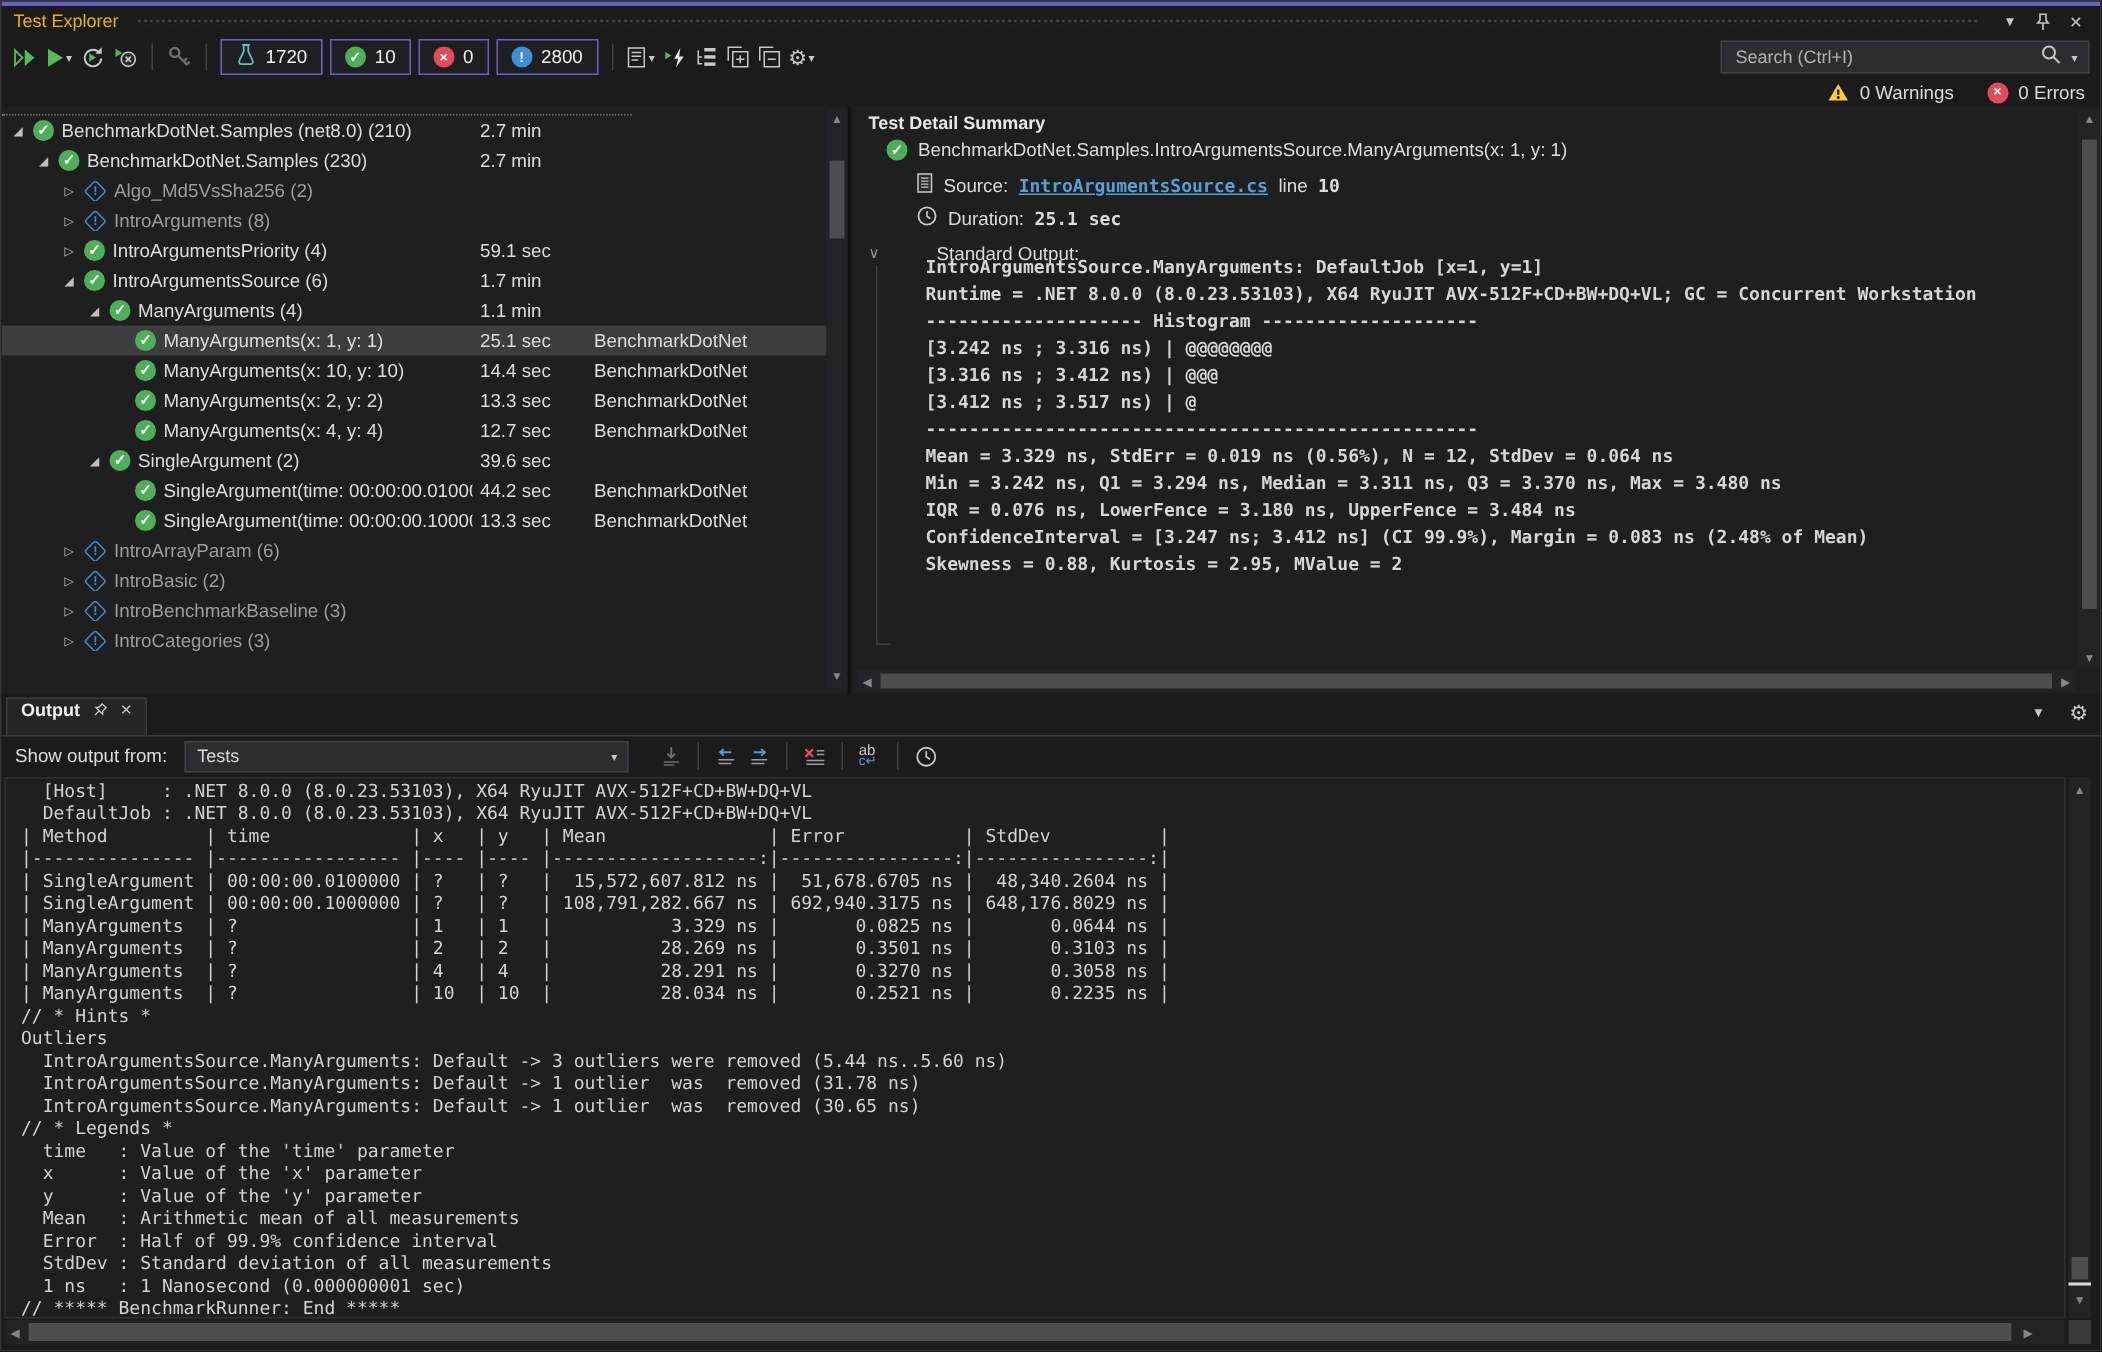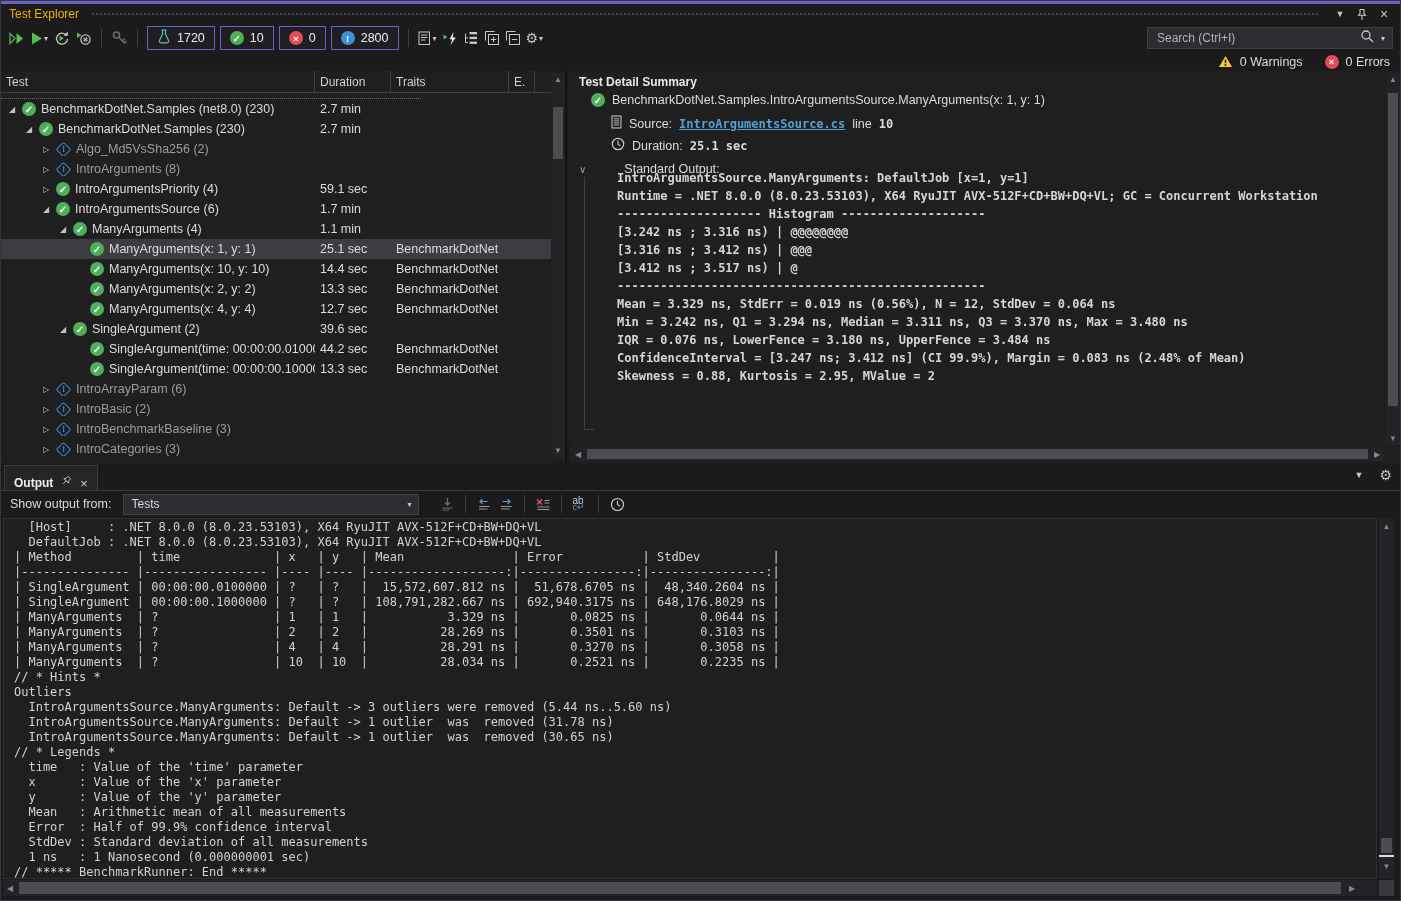--- a/index.html
+++ b/index.html
@@ -62,21 +62,21 @@
   .dlink{color:#56a0d6;text-decoration:underline;font-weight:bold;font-size:12px}
   .dmono{font-weight:bold;font-size:12px}
   .chev{color:#9a9a9e;font-size:10px}
   .guide{position:absolute;left:15px;top:106px;width:9px;height:252px;border-left:1px solid #3f3f46;border-bottom:1px solid #3f3f46}
   .stdout{position:absolute;left:48px;top:98px;font-family:"DejaVu Sans Mono",monospace;font-size:12px;font-weight:bold;color:#d6d6d6;white-space:pre}
   .stdout div{height:18px;line-height:18px}
 
   
   .output{position:absolute;top:462px;left:0;right:0;bottom:0;background:#1b1b1c}
   .otabrow{position:absolute;top:2px;left:0;right:0;height:25px;border-bottom:1px solid #3a3a40}
-  .otab{position:absolute;left:3px;top:0;height:25px;background:#252526;border:1px solid #3a3a40;border-bottom:none;display:flex;align-items:flex-end;gap:8px;padding:0 9px;box-sizing:border-box}
+  .otab{position:absolute;left:3px;top:0;height:25px;background:#252526;border:1px solid #3a3a40;border-bottom:none;display:flex;align-items:flex-start;gap:8px;padding:0 9px;box-sizing:border-box}
   .otab .lbl{font-weight:bold;font-size:12px;color:#f0f0f0}
   .ocorner{position:absolute;right:8px;top:3px;display:flex;gap:16px;align-items:center}
   .otoolbar{position:absolute;top:28px;left:0;right:0;height:26px;display:flex;align-items:center;padding:0 9px;font-size:12.5px;gap:6px}
   .odd{width:296px;height:21px;background:#2d2d31;border:1px solid #3f3f46;display:flex;align-items:center;padding:0 7px;font-size:12px;box-sizing:border-box;margin-left:6px}
   .odd .ddarr{margin-left:auto}
   .ocontent{position:absolute;top:55px;left:2px;width:1374px;height:361px;background:#1f1f1f;border:1px solid #303034;box-sizing:border-box;overflow:hidden}
   .ocontent pre{margin:0;padding:1px 0 0 10px;font-family:"DejaVu Sans Mono",monospace;font-size:12px;line-height:15px;color:#d2d2d2}
   .gearglyph{color:#c8c8c8;font-size:14px;line-height:1}
   .wrapic{display:inline-flex;flex-direction:column;align-items:flex-start;line-height:6px}
   .wrapic b{font-size:10px;color:#c8c8c8;font-weight:normal;font-family:"Liberation Sans",sans-serif}
@@ -218,33 +218,27 @@
           <circle cx="7.5" cy="10" r="1" fill="#1b1b1c"></circle>
         </svg>
     </span>
     <span>0 Warnings</span>
     <span style="width:8px"></span>
     <span class="badge b-red" style="width:14px;height:14px">×</span>
     <span>0 Errors</span>
   </div>
 
   <div class="leftpanel">
-    <div class="theader">
-      <div>Test</div>
-      <div>Duration</div>
-      <div>Traits</div>
-      <div>E.</div>
-    </div>
     <div class="sliver"></div>
     <div class="tree" id="tree">
         <div class="trow">
           <div class="tc test" style="padding-left: 6px;">
             <span class="exp">◢</span>
             <span class="icp">✓</span>
-            <span class="tlbl">BenchmarkDotNet.Samples (net8.0) (230)</span>
+            <span class="tlbl">BenchmarkDotNet.Samples (net8.0) (210)</span>
           </div>
           <div class="tc dur">2.7 min</div>
           <div class="tc tr"></div>
           <div class="tc ec"></div>
         </div>
         <div class="trow">
           <div class="tc test" style="padding-left: 23px;">
             <span class="exp">◢</span>
             <span class="icp">✓</span>
             <span class="tlbl">BenchmarkDotNet.Samples (230)</span>

